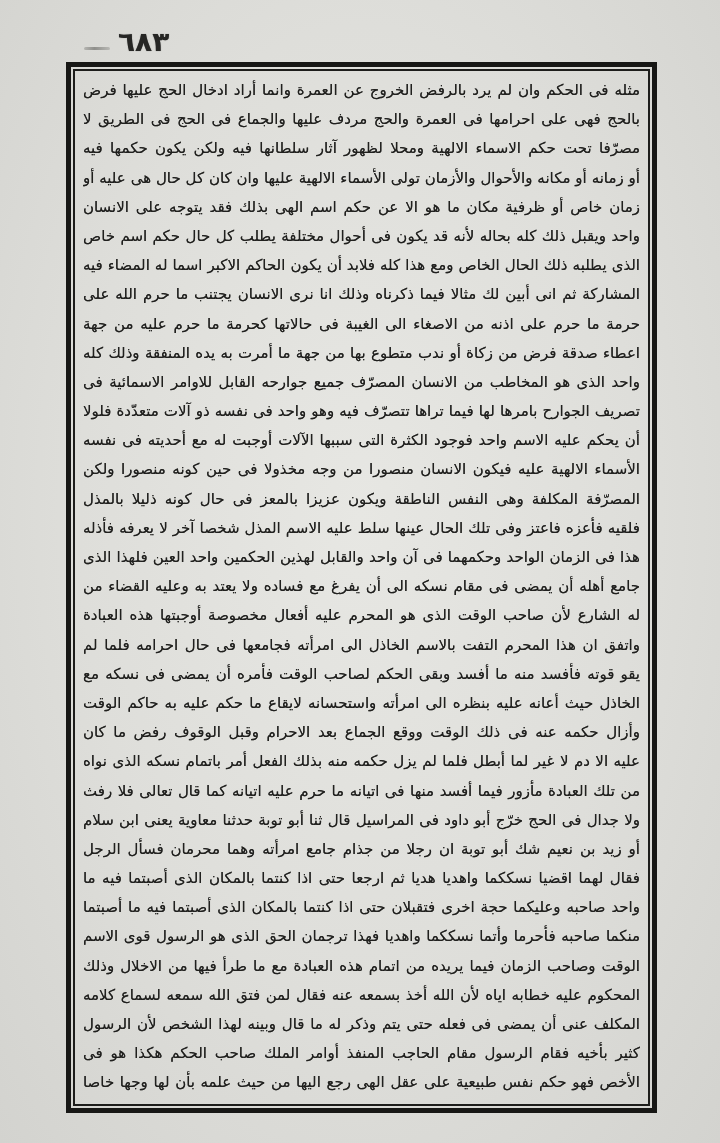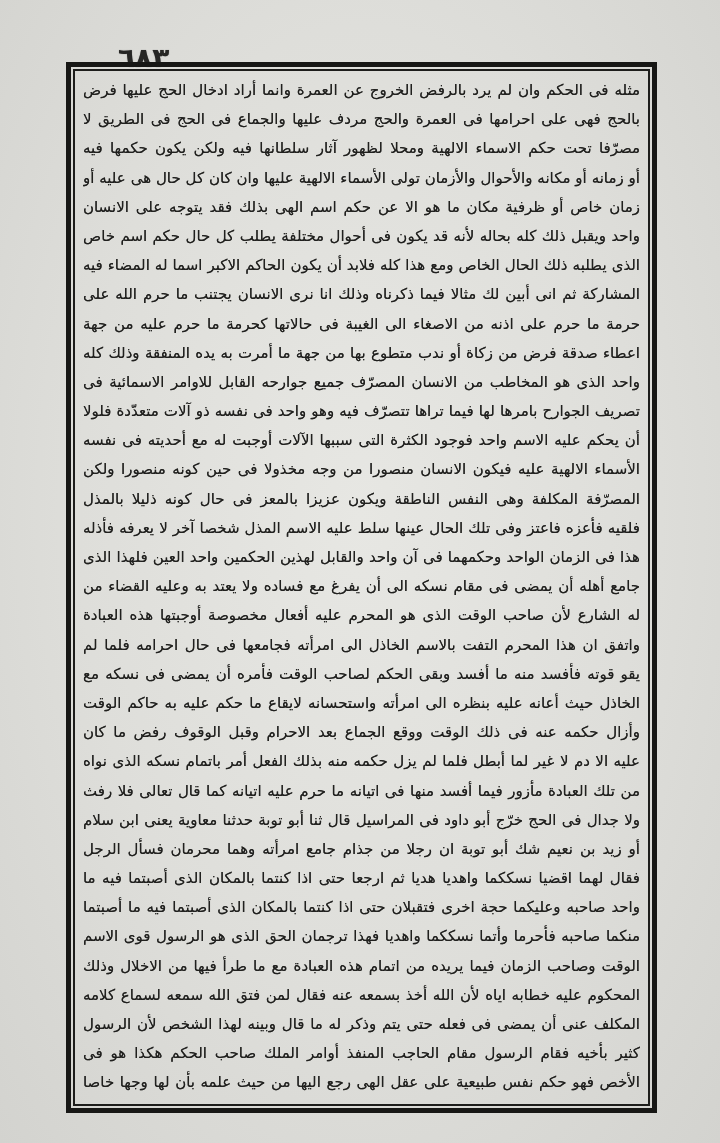--- a/index.html
+++ b/index.html
@@ -13,21 +13,21 @@
     font-family: "DejaVu Sans", sans-serif;
   }
   .scan {
     position: relative;
     width: 720px;
     height: 1143px;
     background: radial-gradient(ellipse at 50% 45%, #e7e7e3 0%, #dededa 55%, #d3d3cf 100%);
   }
   .page-number-area {
     position: absolute;
-    top: 40px;
+    top: 24px;
     left: 84px;
     height: 34px;
     display: flex;
     align-items: center;
     text-align: right;
   }
   .smudge {
     display: inline-block;
     width: 26px;
     height: 3px;

